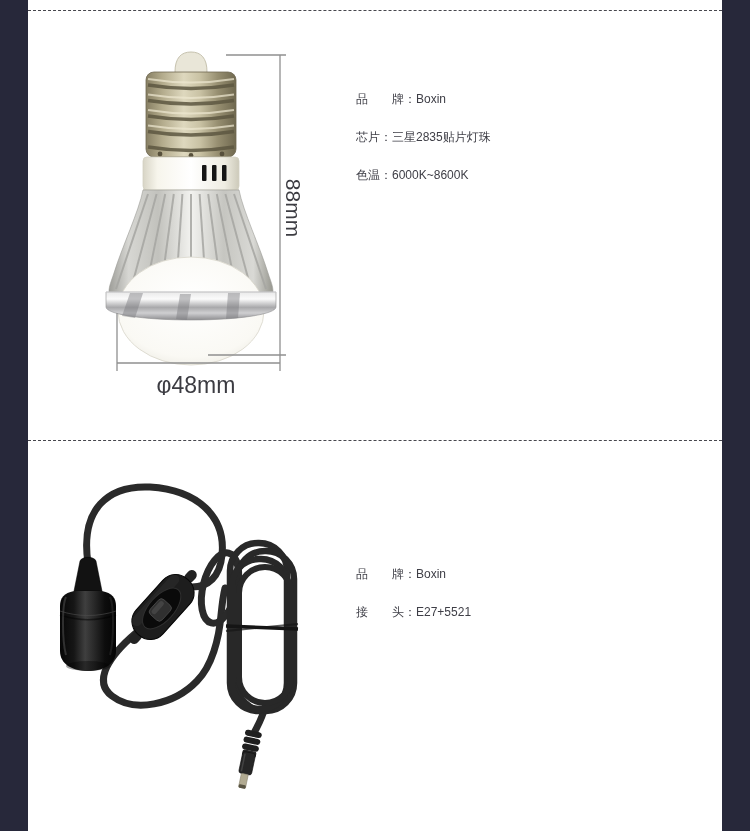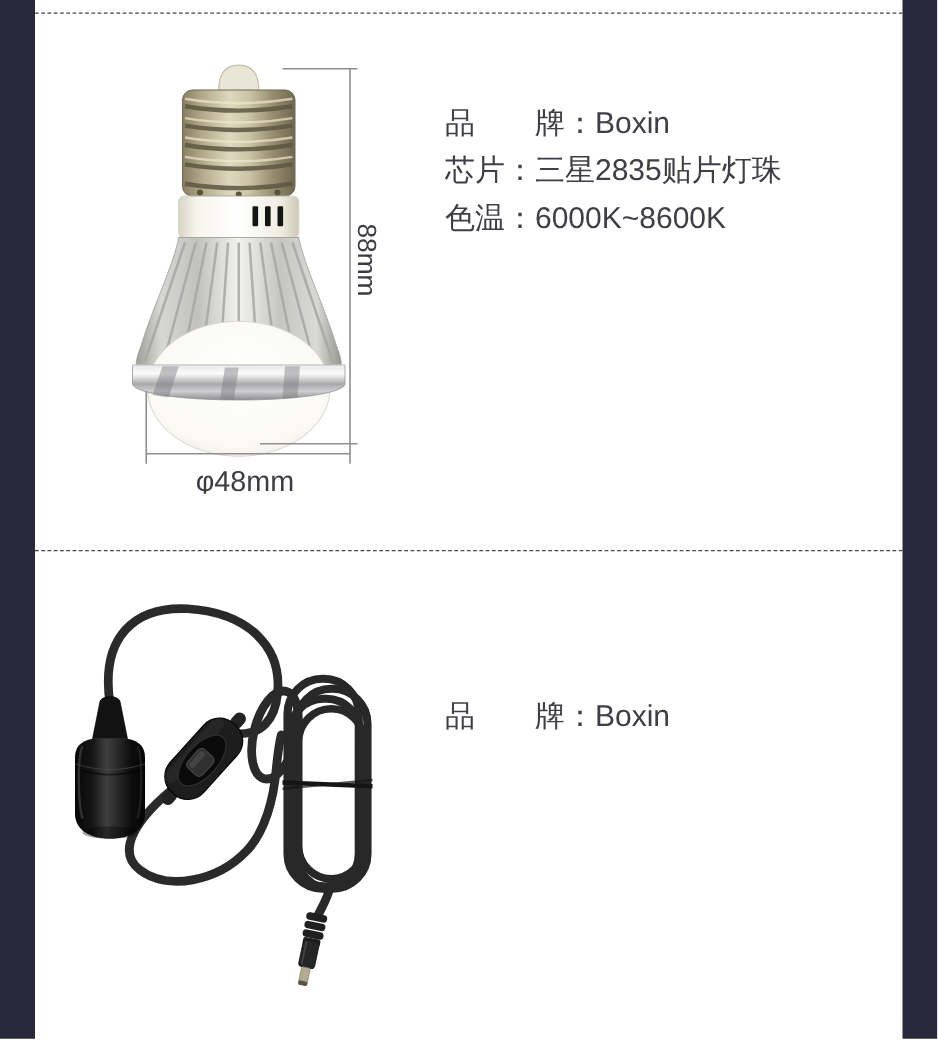--- a/index.html
+++ b/index.html
@@ -12,21 +12,21 @@
   .side-border.right{right:0;}
   .dashed-line{position:absolute;left:28px;width:694px;height:0;border-top:1.6px dashed #46464d;}
   .dashed-line.top{top:10px;}
   .dashed-line.mid{top:440px;}
   .product-image{position:absolute;}
   .img-bulb{left:30px;top:15px;width:320px;height:380px;}
   .img-cord{left:40px;top:475px;width:300px;height:330px;}
   .spec-list{position:absolute;left:356px;}
   .spec-list.bulb{top:80px;}
   .spec-list.cord{top:555px;}
-  .spec-row{height:38px;line-height:38px;font-size:24px;color:#3e3e46;white-space:pre;}
+  .spec-row{height:38px;line-height:38px;font-size:12px;color:#3e3e46;white-space:pre;}
   .spec-label{color:#3e3e46;}
   .spec-value{color:#3e3e46;}
   svg text{font-family:"Liberation Sans","DejaVu Sans",sans-serif;}
 </style>
 </head>
 <body>
 
 <div class="page">
 
   <div class="side-border left"></div>
@@ -201,15 +201,16 @@
       <rect x="-37" y="-18" width="74" height="36" rx="17" fill="#1d1d1d" stroke="#060606" stroke-width="1"></rect>
       <rect x="-33" y="-15" width="66" height="10" rx="5" fill="#3a3a3a" opacity="0.35"></rect>
       <ellipse cx="-2" cy="0" rx="25" ry="12.5" fill="#0a0a0a" stroke="#2f2f2f" stroke-width="1"></ellipse>
       <rect x="-14" y="-8" width="20" height="16" rx="4" fill="#303030" stroke="#4a4a4a" stroke-width="0.8"></rect>
       <rect x="-12" y="-6" width="16" height="5" rx="2.5" fill="#555555" opacity="0.5"></rect>
     </g>
   </svg>
 
   <div class="spec-list cord">
     <div class="spec-row"><span class="spec-label">品　　牌：</span><span class="spec-value">Boxin</span></div>
+    <div class="spec-row"><span class="spec-label">接　　头：</span><span class="spec-value">E27+5521</span></div>
   </div>
 
 </div>
 
 </body></html>

